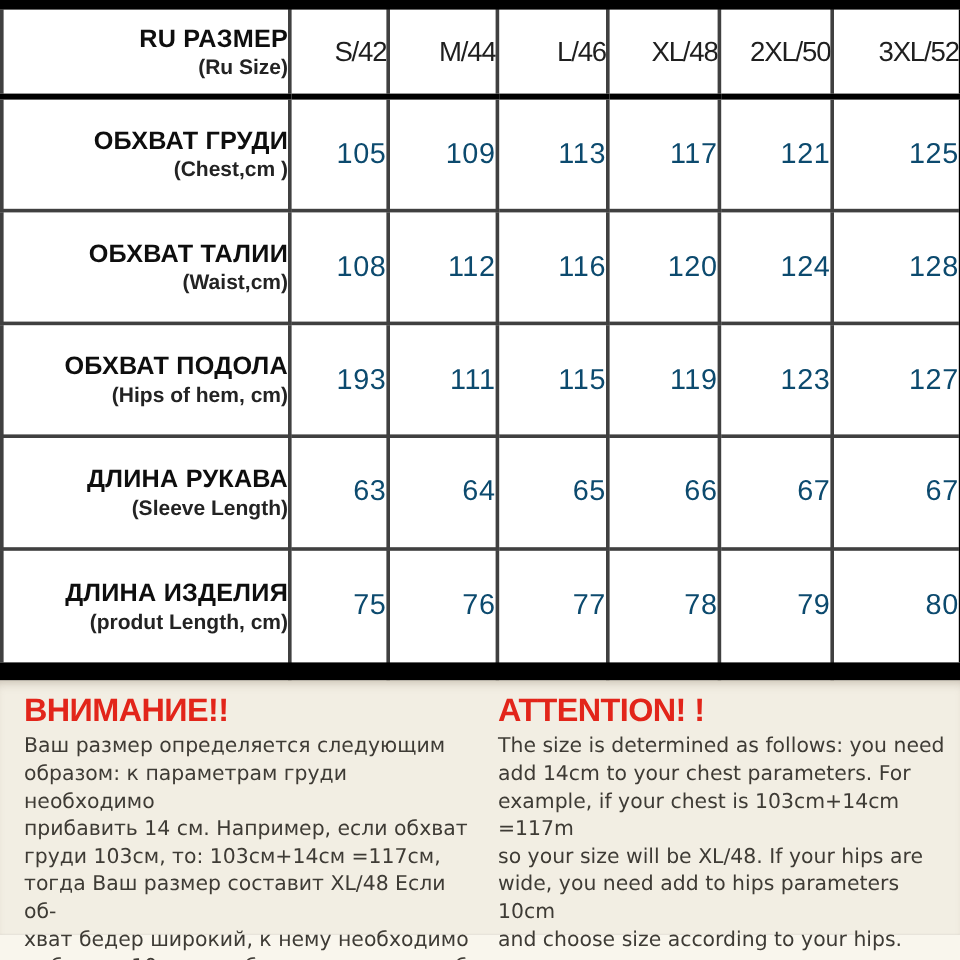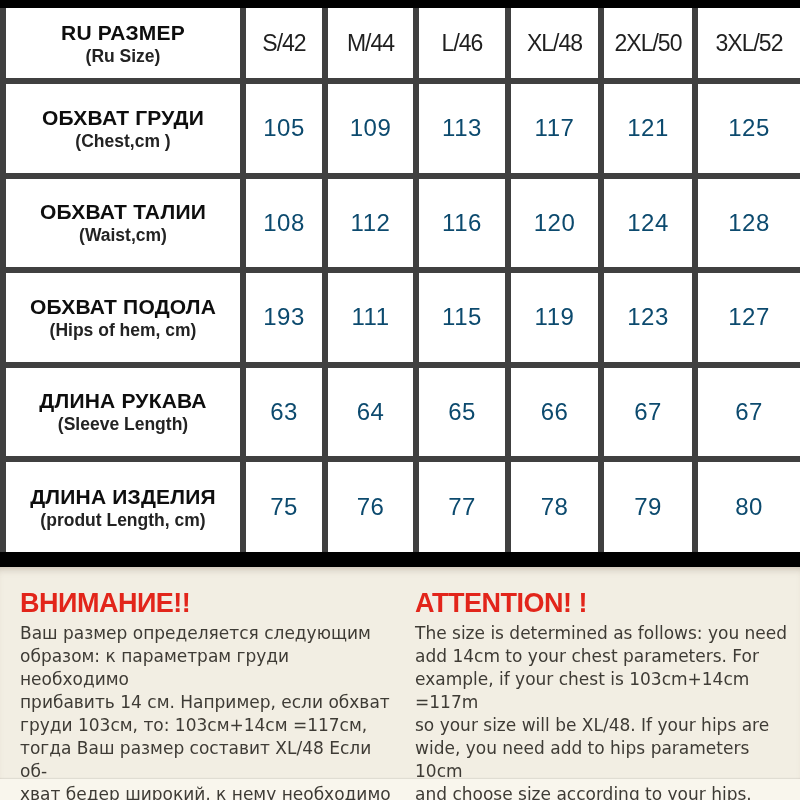--- a/index.html
+++ b/index.html
@@ -24,22 +24,22 @@
     table-layout: fixed;
     width: 800px;
     height: 567px;
     background: #ffffff;
     border-top: 8px solid #000;
     border-bottom: 15px solid #000;
     border-left: 3px solid #000;
     border-right: 5px solid #000;
   }
   table.size-chart th, table.size-chart td {
-    border: 6px solid #404040;
-    text-align: center;
+    border: 3px solid #404040;
+    text-align: right;
     vertical-align: middle;
     padding: 0;
     overflow: hidden;
   }
   table.size-chart thead th {
     height: 70px;
     border-bottom: 5px solid #000;
   }
   table.size-chart tbody td, table.size-chart tbody th {
     height: 65px;
@@ -93,21 +93,21 @@
   .note-col {
     width: 381px;
     overflow: hidden;
   }
   .note-title {
     font-family: "Liberation Sans", sans-serif;
     font-weight: bold;
     font-size: 27px;
     line-height: 32px;
     color: #e2251a;
-    margin: 12px 0 3px 2px;
+    margin: 1px 0 3px 2px;
     letter-spacing: -0.5px;
   }
   .note-body {
     font-family: "DejaVu Sans", sans-serif;
     font-size: 17px;
     line-height: 23px;
     color: #3e3b35;
     white-space: pre-line;
     margin-left: 2px;
   }

